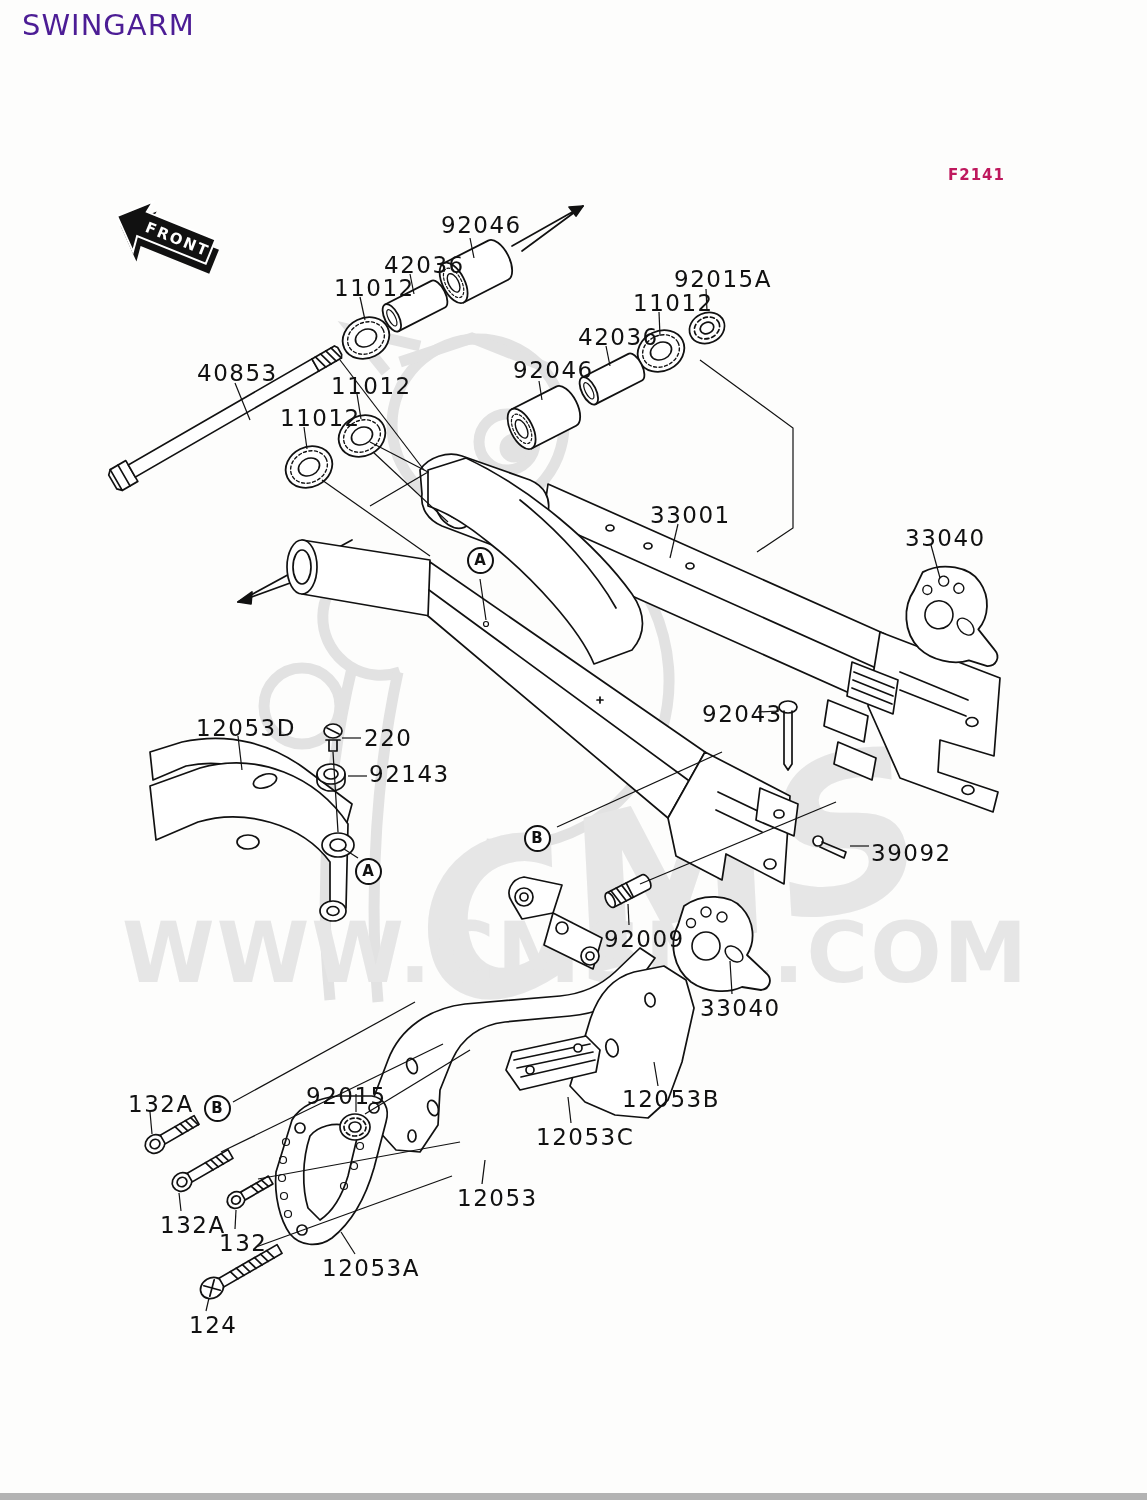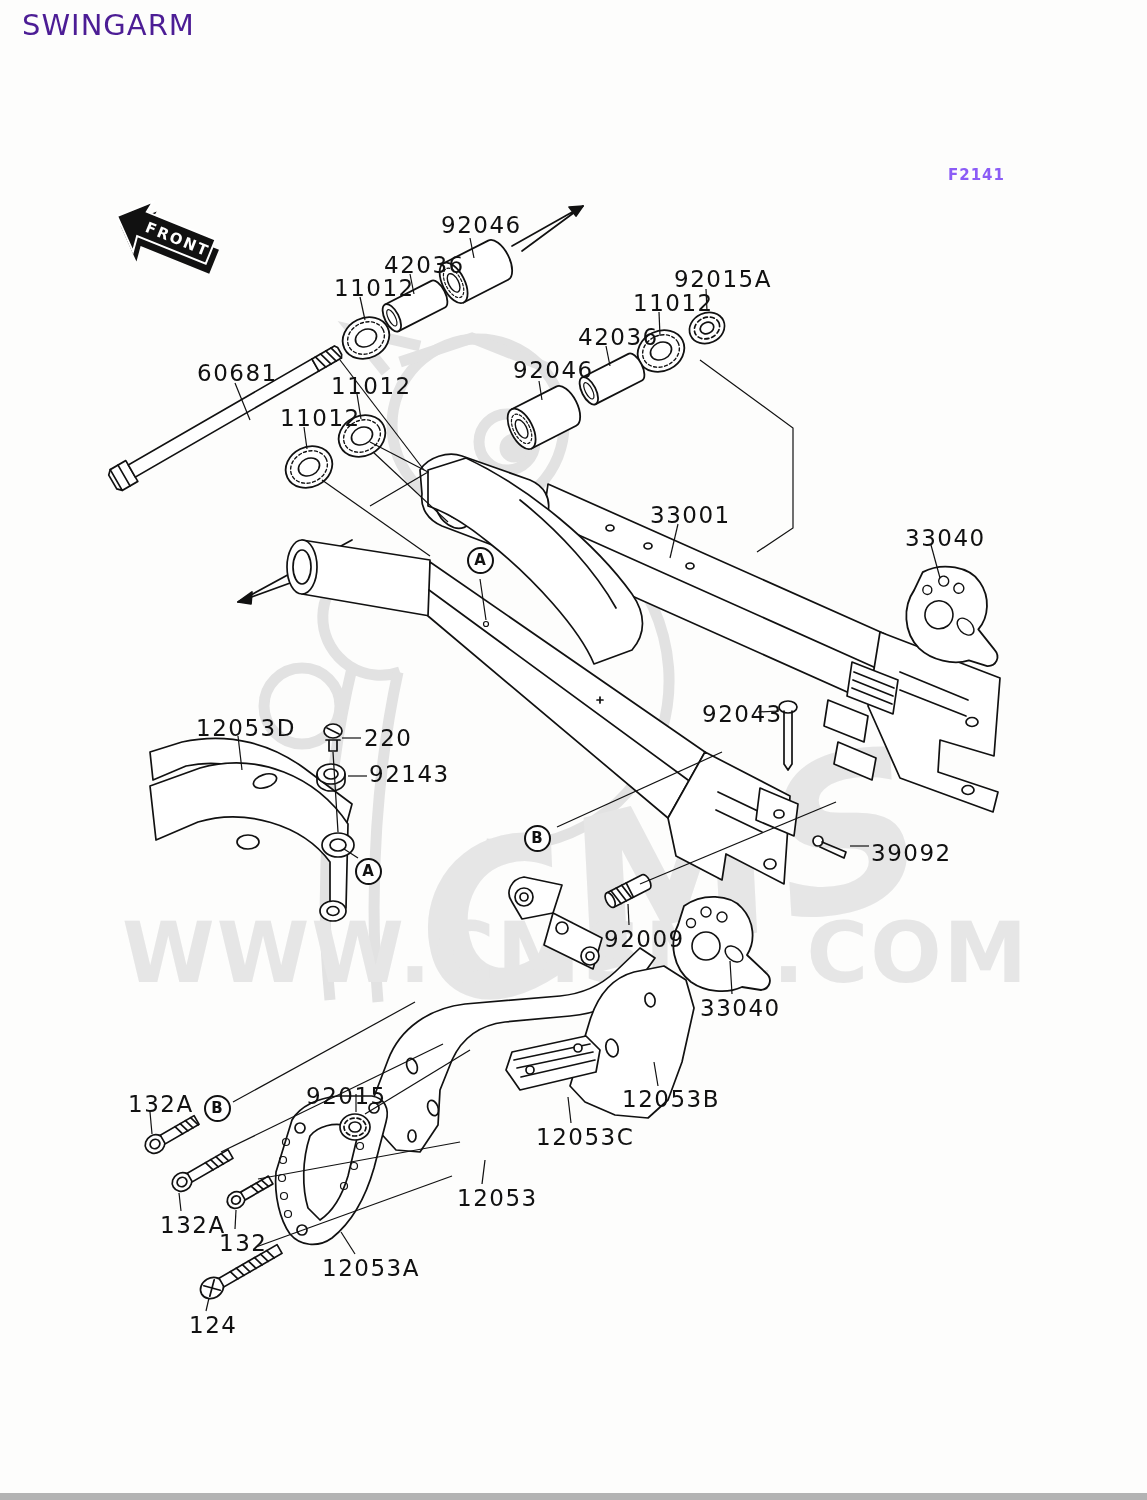--- a/index.html
+++ b/index.html
@@ -1,21 +1,21 @@
 <!DOCTYPE html>
 <html><head>
 <meta charset="utf-8">
 <style>
   html,body{margin:0;padding:0;background:#fff;}
   #stage{position:relative;width:1147px;height:1500px;background:#fdfdfc;overflow:hidden;
          font-family:"DejaVu Sans",sans-serif;}
   #page-title{position:absolute;left:22px;top:8px;font-size:29px;color:#4c1d95;
               letter-spacing:1px;}
   #diagram-code{position:absolute;left:948px;top:166px;font-size:15px;font-weight:bold;
-                color:#8b5cf6;letter-spacing:1px;}
+                color:#be185d;letter-spacing:1px;}
   .callout{position:absolute;font-size:23px;font-weight:normal;color:#111;
            letter-spacing:1.5px;white-space:nowrap;}
   .ref-marker{position:absolute;width:27px;height:27px;border:2px solid #111;border-radius:50%;
               background:#fff;color:#111;font-size:15px;font-weight:bold;display:flex;
               align-items:center;justify-content:center;box-sizing:border-box;}
   #footer-promo{position:absolute;left:0;top:1420px;width:100%;text-align:center;
                 font-size:43px;color:#cc1111;}
   #bottom-bar{position:absolute;left:0;top:1493px;width:100%;height:7px;background:#b3b3b3;}
   svg{position:absolute;left:0;top:0;}
   .wm{fill:#e6e6e6;font-weight:bold;}
@@ -324,21 +324,21 @@
   <div id="diagram-code">F2141</div>
 
   <div id="callout-layer">
       <div class="callout" style="left: 441px; top: 212px;">92046</div>
       <div class="callout" style="left: 384px; top: 252px;">42036</div>
       <div class="callout" style="left: 334px; top: 275px;">11012</div>
       <div class="callout" style="left: 674px; top: 266px;">92015A</div>
       <div class="callout" style="left: 633px; top: 290px;">11012</div>
       <div class="callout" style="left: 578px; top: 324px;">42036</div>
       <div class="callout" style="left: 513px; top: 357px;">92046</div>
-      <div class="callout" style="left: 197px; top: 360px;">60681</div>
+      <div class="callout" style="left: 197px; top: 360px;">40853</div>
       <div class="callout" style="left: 331px; top: 373px;">11012</div>
       <div class="callout" style="left: 280px; top: 405px;">11012</div>
       <div class="callout" style="left: 650px; top: 502px;">33001</div>
       <div class="callout" style="left: 905px; top: 525px;">33040</div>
       <div class="callout" style="left: 702px; top: 701px;">92043</div>
       <div class="callout" style="left: 196px; top: 715px;">12053D</div>
       <div class="callout" style="left: 364px; top: 725px;">220</div>
       <div class="callout" style="left: 369px; top: 761px;">92143</div>
       <div class="callout" style="left: 871px; top: 834px; margin-top: 6px;">39092</div>
       <div class="callout" style="left: 604px; top: 926px;">92009</div>

